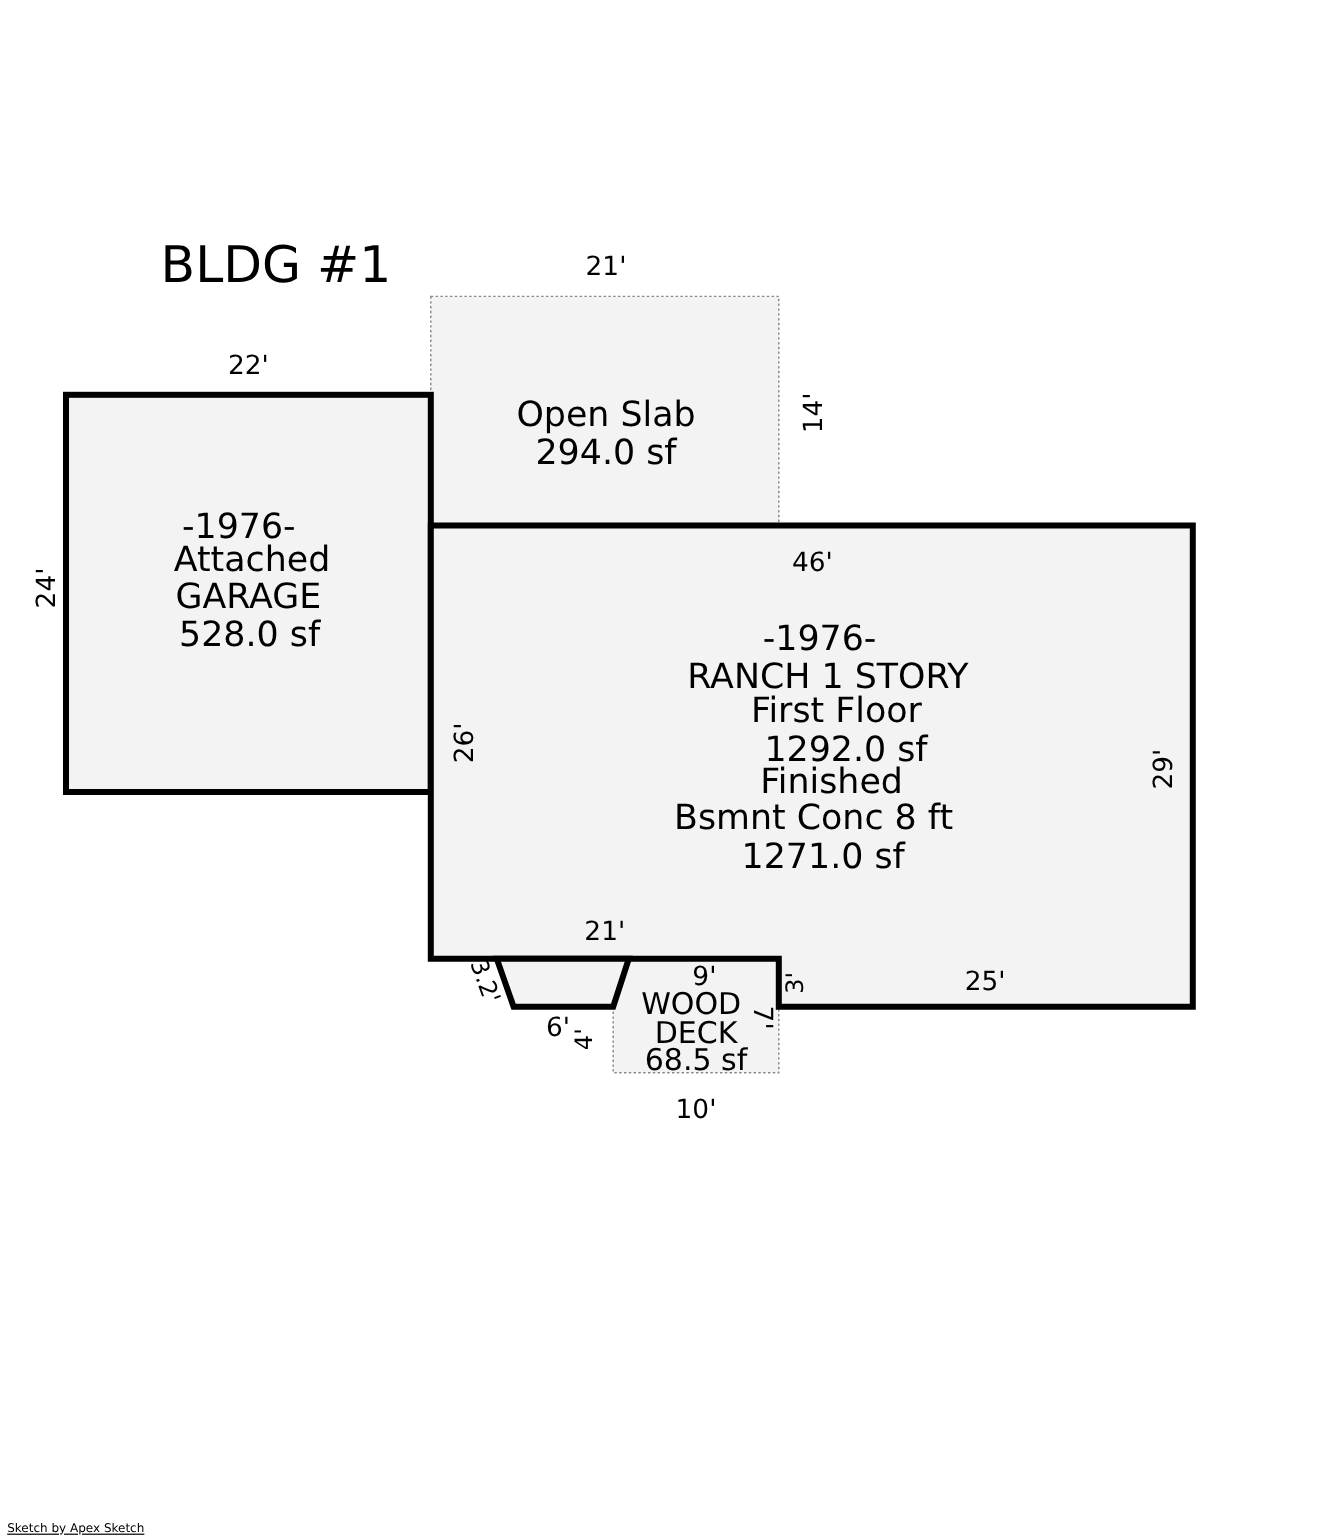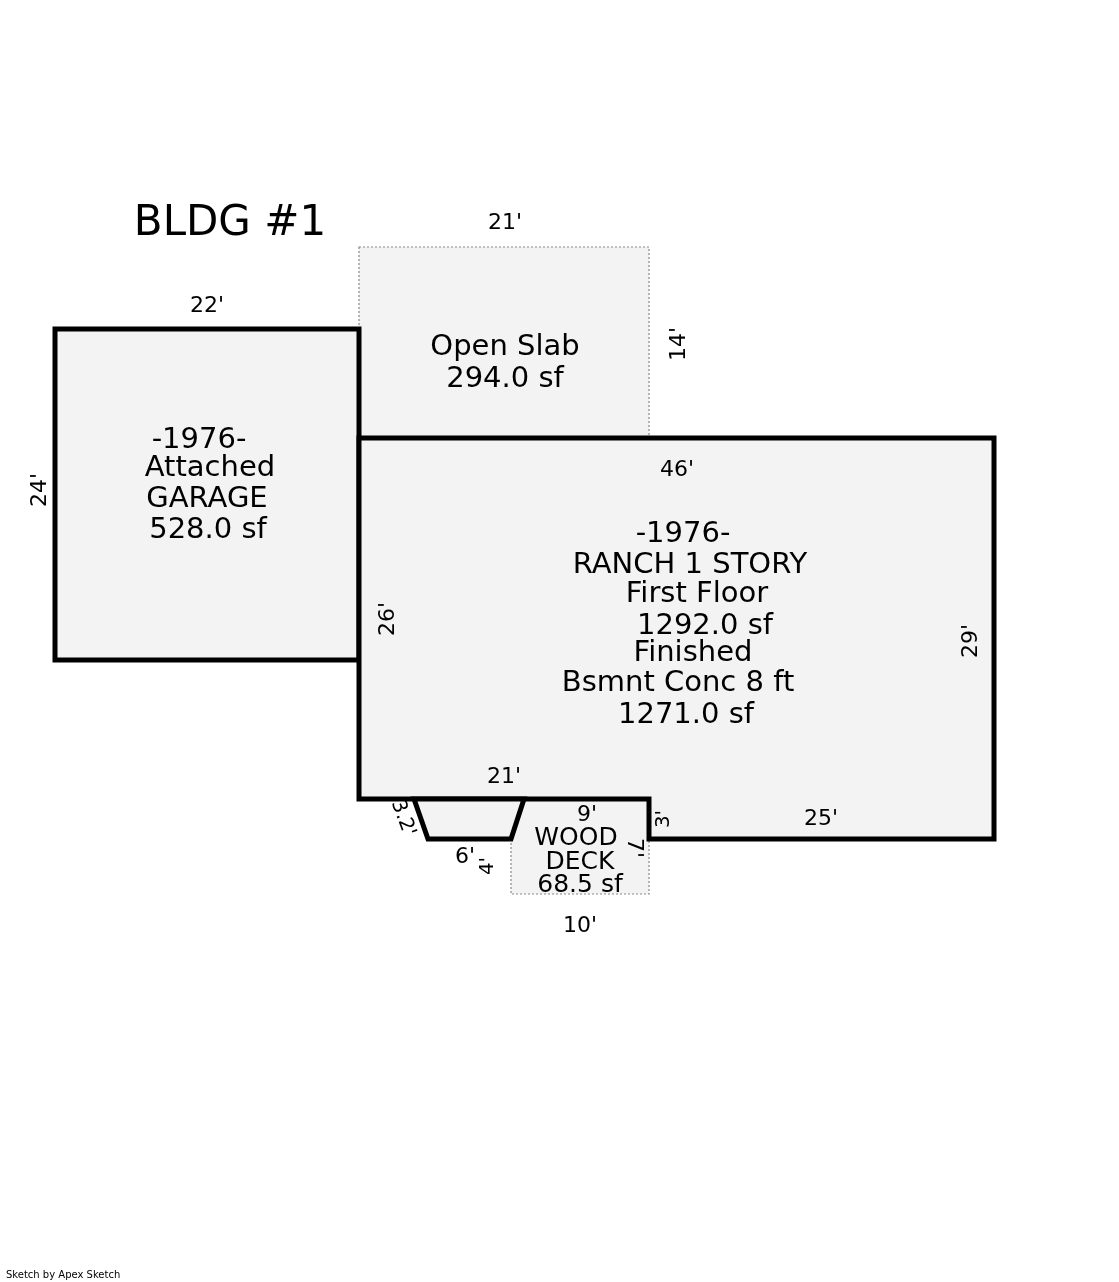--- a/index.html
+++ b/index.html
@@ -1,19 +1,19 @@
 <!DOCTYPE html>
 <html><head>
 <meta charset="utf-8">
 <style>
   html, body { margin:0; padding:0; background:#ffffff; }
   body { width:1119px; height:1282px; position:relative; overflow:hidden; font-family:"DejaVu Sans", sans-serif; }
   #sketch { position:absolute; left:0; top:0; }
   .lbl { font-family:"DejaVu Sans", sans-serif; fill:#000; }
-  .footer { position:absolute; left:6px; top:1269px; font-size:10px; color:#000; font-family:"DejaVu Sans", sans-serif; }
+  .footer { position:absolute; left:6px; top:1269px; font-size:10px; color:#000; font-family:"DejaVu Sans", sans-serif;text-decoration:underline; }
 </style>
 </head>
 <body>
 
 <svg id="sketch" width="1119" height="1282" viewBox="0 0 1119 1282" xmlns="http://www.w3.org/2000/svg">
 
   <text class="lbl" x="230" y="235" font-size="42" text-anchor="middle">BLDG #1</text>
 
   <rect x="359" y="247" width="290" height="191" fill="#f3f3f3" stroke="#888" stroke-width="1.2" stroke-dasharray="2,2"></rect>
   <text class="lbl" x="505" y="229" font-size="22" text-anchor="middle">21'</text>

